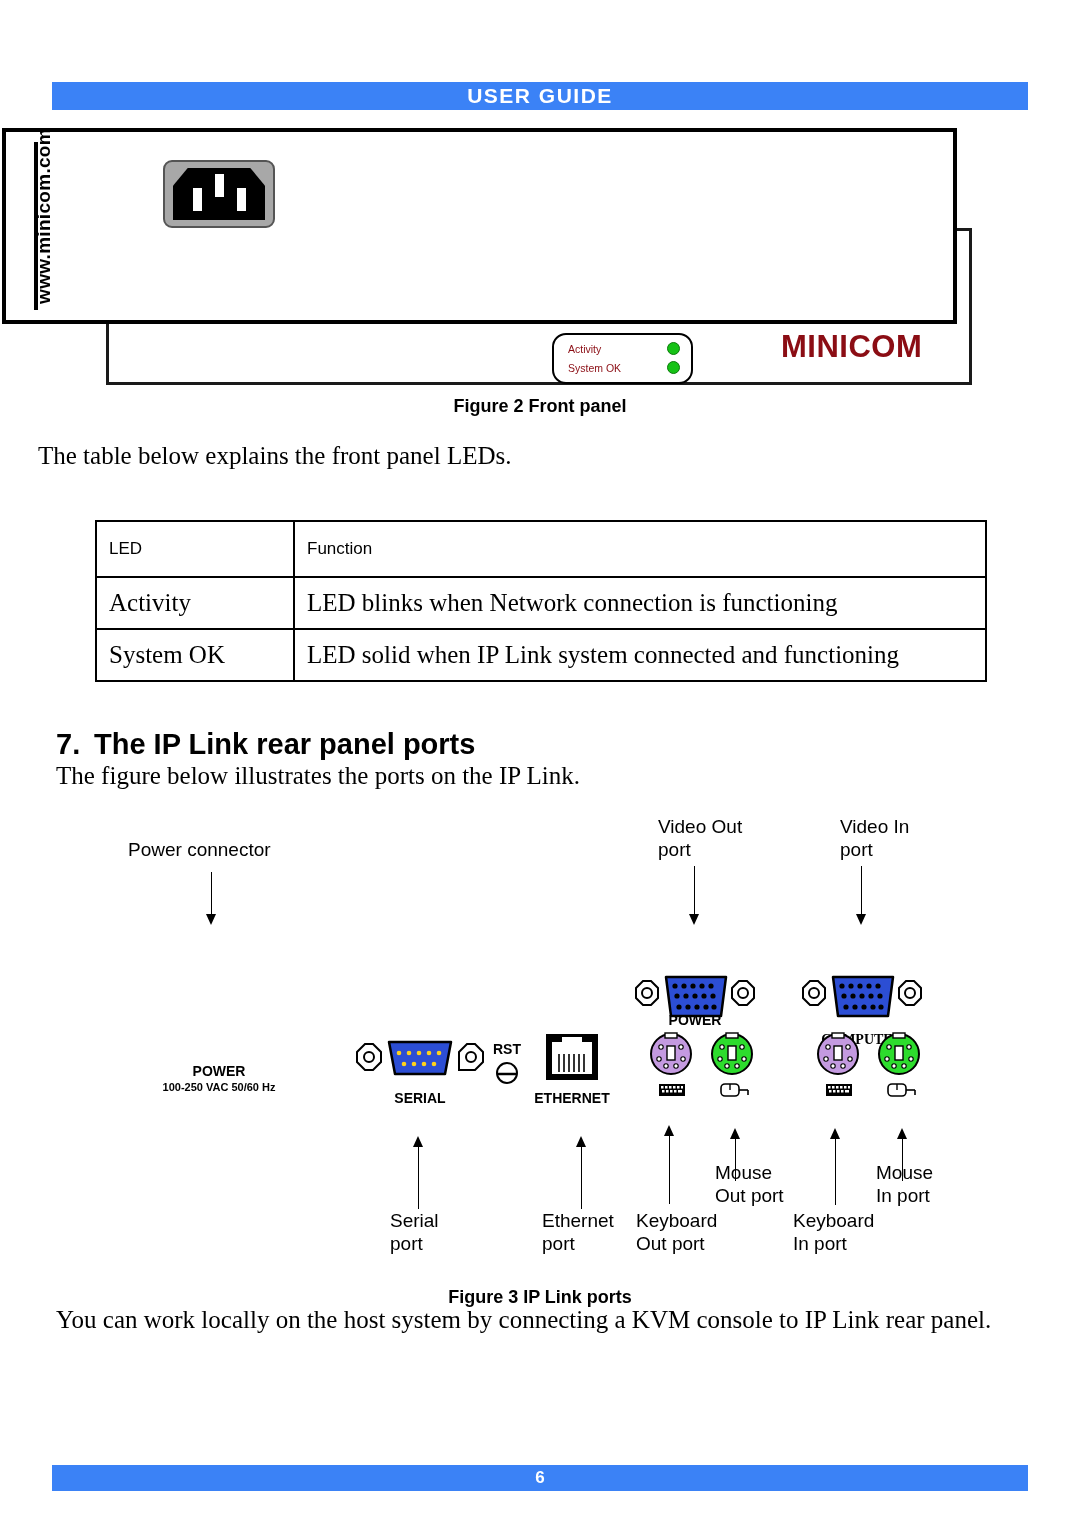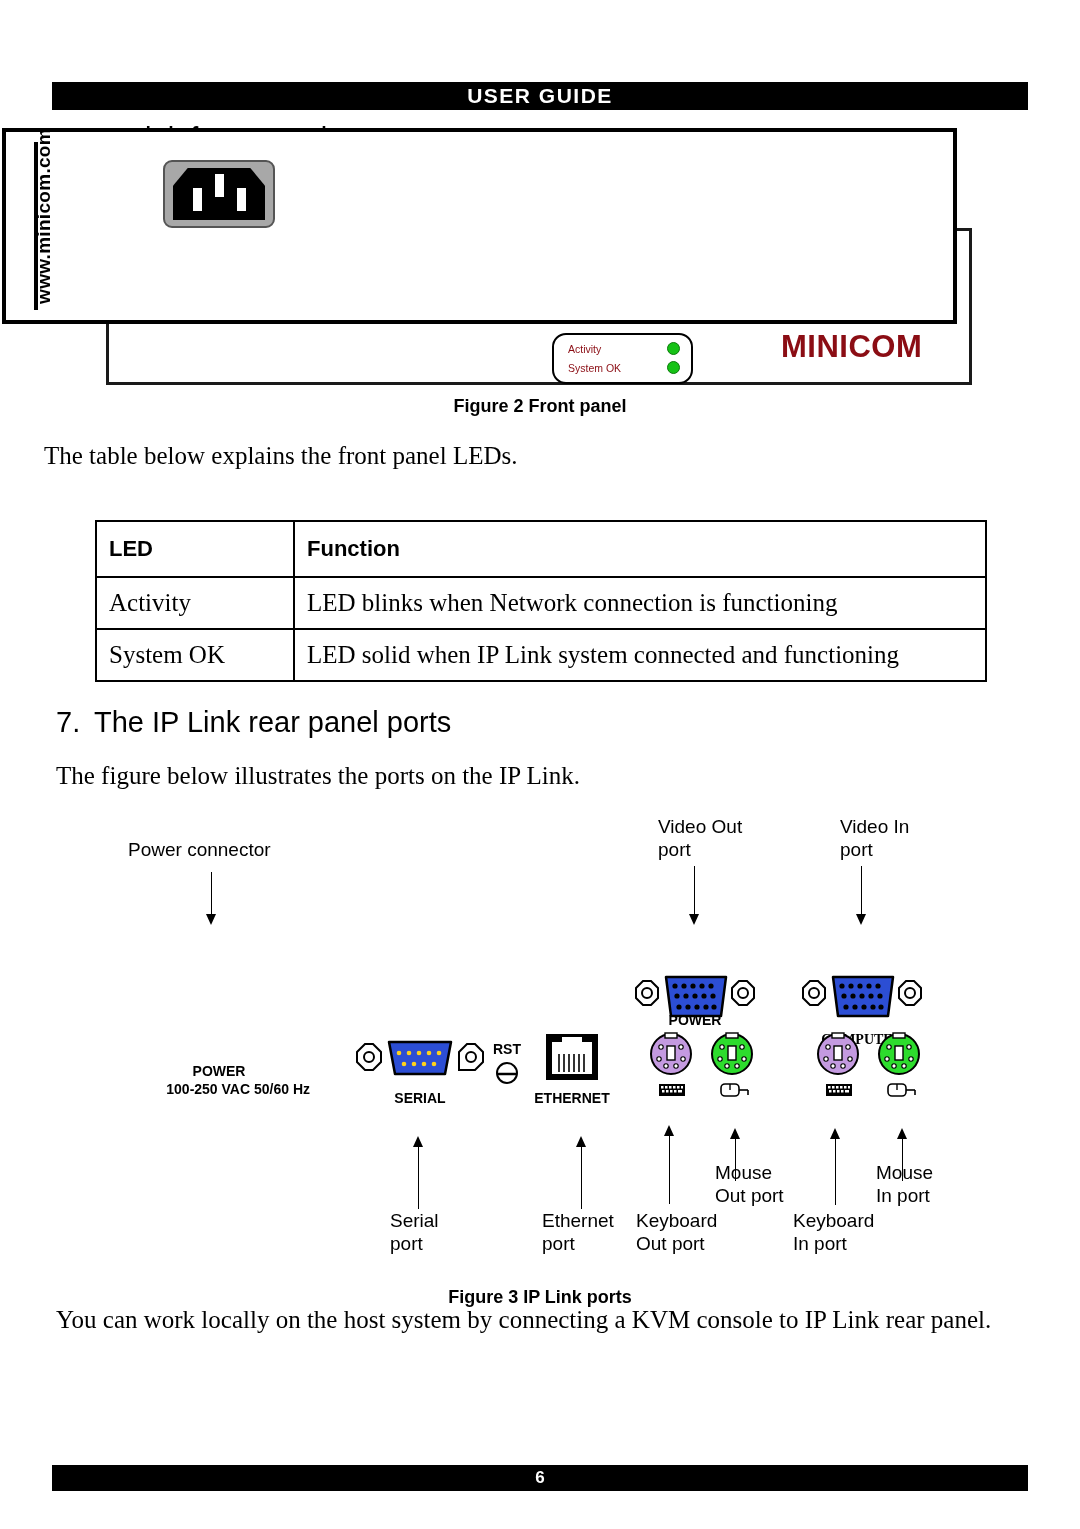--- a/index.html
+++ b/index.html
@@ -15,41 +15,42 @@
     color: #000000;
     overflow: hidden;
   }
 
   
   .bar {
     position: absolute;
     left: 52px;
     width: 976px;
     height: 28px;
-    background: #000000;
+    background: #3b82f6;
     color: #ffffff;
     font-family: "Liberation Sans", sans-serif;
     font-weight: bold;
     font-size: 21px;
     letter-spacing: 1.5px;
     display: flex;
     align-items: center;
     justify-content: center;
   }
   #header-bar { top: 82px; }
   #footer-bar { top: 1465px; height: 26px; font-size: 17px; letter-spacing: 0; }
 
   
   .section-heading {
     position: absolute;
     left: 56px;
     font-family: "Liberation Sans", sans-serif;
-    font-weight: normal;
+    font-weight: bold;
     font-size: 29px;
     white-space: nowrap;
+    margin-top: 22px;
   }
   .section-heading .num { display: inline-block; min-width: 38px; }
 
   .para {
     position: absolute;
     font-family: "Liberation Serif", serif;
     font-size: 25px;
     line-height: 1.28;
   }
 
@@ -171,22 +172,22 @@
   #led-table td, #led-table th {
     border: 2px solid #000;
     padding: 6px 12px;
     font-family: "Liberation Serif", serif;
     font-size: 25px;
     text-align: left;
     vertical-align: middle;
   }
   #led-table thead th {
     font-family: "Liberation Sans", sans-serif;
-    font-weight: bold;
-    font-size: 22px;
+    font-weight: normal;
+    font-size: 17px;
     height: 42px;
   }
   #led-table tbody td { height: 38px; }
   #led-table .col-led { width: 172px; }
 
   .callout {
     position: absolute;
     font-family: "Liberation Sans", sans-serif;
     font-size: 19px;
     line-height: 1.22;
@@ -276,22 +277,22 @@
     font-family: "Liberation Sans", sans-serif;
     font-weight: bold;
     font-size: 14px;
     text-align: center;
     white-space: nowrap;
   }
   .port-sublabel {
     position: absolute;
     font-family: "Liberation Sans", sans-serif;
     font-weight: bold;
-    font-size: 14px;
-    text-align: right;
+    font-size: 11px;
+    text-align: center;
     white-space: nowrap;
   }
 
   #fig3-caption {
     position: absolute;
     left: 0; right: 0;
     top: 1287px;
     text-align: center;
     font-family: "Liberation Sans", sans-serif;
     font-weight: bold;
@@ -334,21 +335,21 @@
       <span class="led-label">System OK</span>
       <span class="led-dot"></span>
     </div>
   </div>
 
   <div id="minicom-logo">MINICOM</div>
 </div>
 
 <div class="fig-caption" style="top:396px;text-align:center;">Figure 2 Front panel</div>
 
-<div class="para" style="left:44px; top:440px;">The table below explains the front panel LEDs.</div>
+<div class="para" style="left:38px; top:440px;">The table below explains the front panel LEDs.</div>
 
 <table id="led-table">
   <thead>
     <tr>
       <th class="col-led">LED</th>
       <th>Function</th>
     </tr>
   </thead>
   <tbody>
     <tr>

